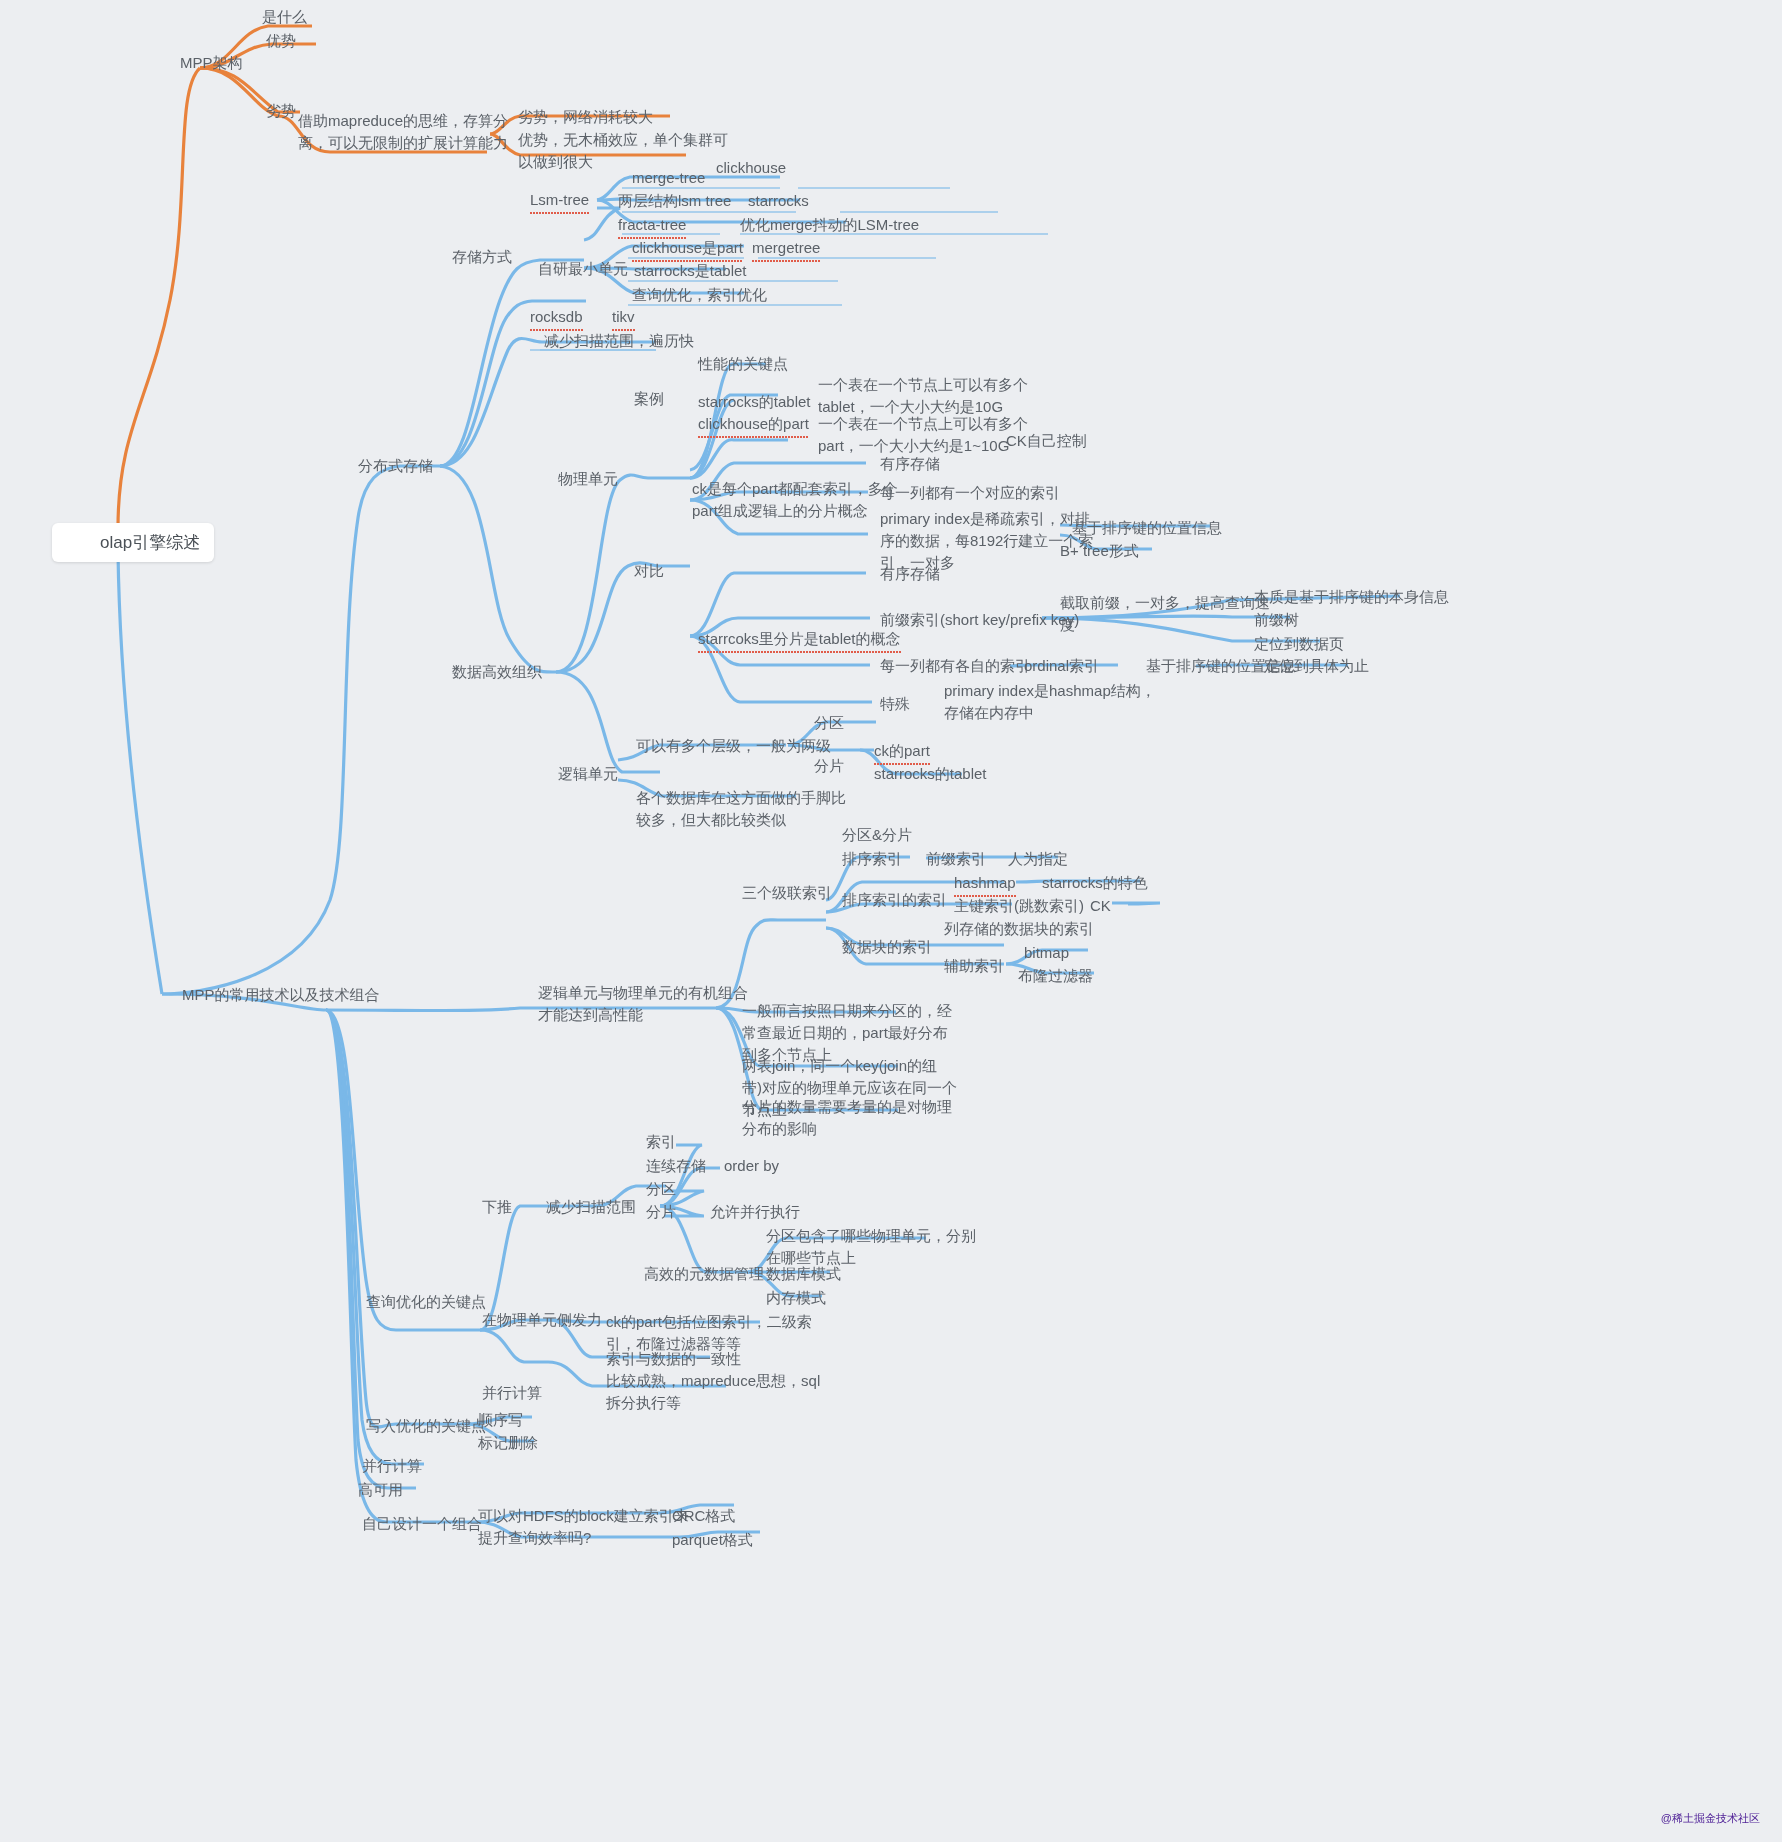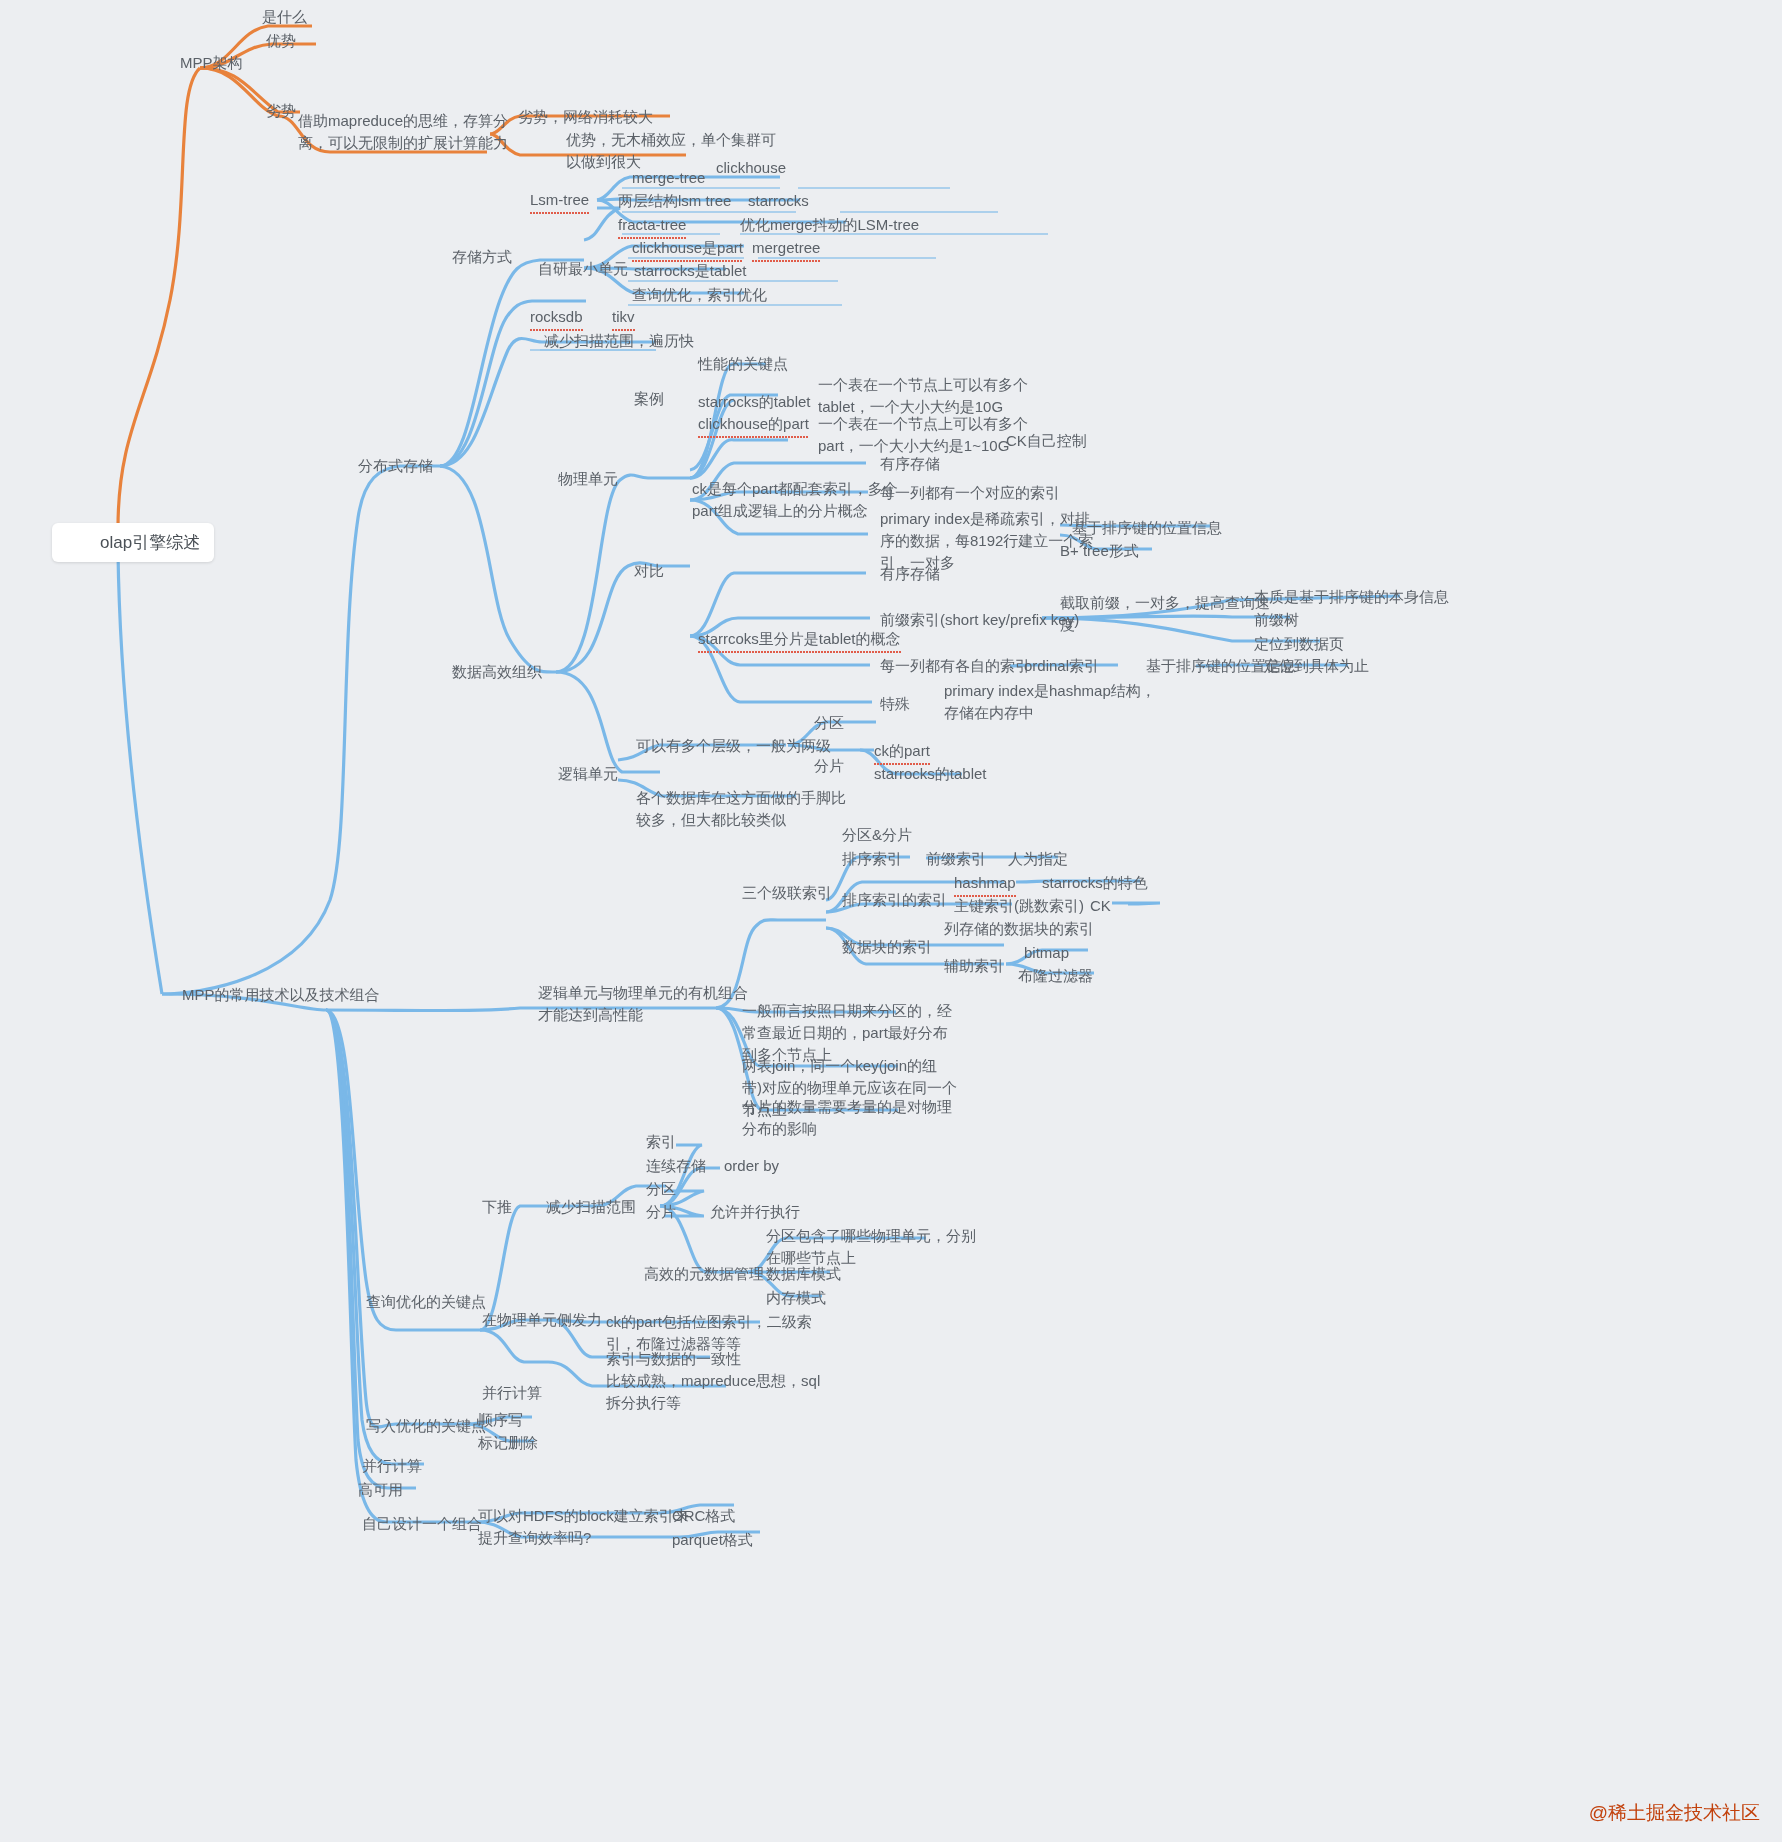--- a/index.html
+++ b/index.html
@@ -5,21 +5,21 @@
   html,body{margin:0;padding:0;background:#eceef1;}
   body{font-family:"Liberation Sans","DejaVu Sans",sans-serif;}
   #canvas{position:relative;width:1782px;height:1842px;background:#eceef1;overflow:hidden;}
   svg#links{position:absolute;left:0;top:0;width:1782px;height:1842px;pointer-events:none;}
   .node{position:absolute;color:#5b6168;font-size:15px;line-height:1.45;white-space:pre-line;}
   .root{position:absolute;background:#ffffff;border-radius:6px;padding:8px 14px;font-size:17px;color:#3d4category;color:#4a5056;box-shadow:0 1px 3px rgba(0,0,0,.12);}
   .spell{ text-decoration: none; }
   .spell::after{content:"";display:block;height:2px;margin-top:1px;
     background-image:radial-gradient(circle at 1px 1px, #e05c4a 1px, transparent 1.2px);
     background-size:3px 3px;background-repeat:repeat-x;}
-  .wm{position:absolute;right:22px;bottom:16px;color:#c2410c;font-size:19px;margin-left:40px;}
+  .wm{position:absolute;right:22px;bottom:16px;color:#4c1d95;font-size:11px;margin-left:40px;}
 </style>
 </head>
 <body>
 
 <div id="canvas">
 
 <svg id="links" viewBox="0 0 1782 1842">
   <g fill="none" stroke="#e8823c" stroke-width="3.2">
     <path d="M118,528 C118,430 150,400 170,300 C190,200 175,90 200,68"></path>
     <path d="M200,68 C230,68 238,30 268,26 L312,26"></path>
@@ -131,21 +131,21 @@
 
 <div class="root" style="left:52px;top:523px;padding-left:48px;">olap引擎综述</div>
 
 <div class="node" style="left:180px;top:52px;">MPP架构</div>
 <div class="node" style="left:262px;top:6px;">是什么</div>
 <div class="node" style="left:266px;top:30px;">优势</div>
 <div class="node" style="left:266px;top:100px;">劣势</div>
 <div class="node" style="left:298px;top:110px;">借助mapreduce的思维，存算分
 离，可以无限制的扩展计算能力</div>
 <div class="node" style="left:518px;top:106px;">劣势，网络消耗较大</div>
-<div class="node" style="left:518px;top:129px;margin-left:48px;">优势，无木桶效应，单个集群可
+<div class="node" style="left:518px;top:129px;">优势，无木桶效应，单个集群可
 以做到很大</div>
 
 <div class="node" style="left:182px;top:984px;">MPP的常用技术以及技术组合</div>
 
 <div class="node" style="left:358px;top:455px;">分布式存储</div>
 <div class="node" style="left:452px;top:246px;">存储方式</div>
 <div class="node spell" style="left:530px;top:189px;">Lsm-tree</div>
 <div class="node" style="left:632px;top:167px;">merge-tree</div>
 <div class="node" style="left:716px;top:157px;">clickhouse</div>
 <div class="node" style="left:618px;top:190px;">两层结构lsm tree</div>

